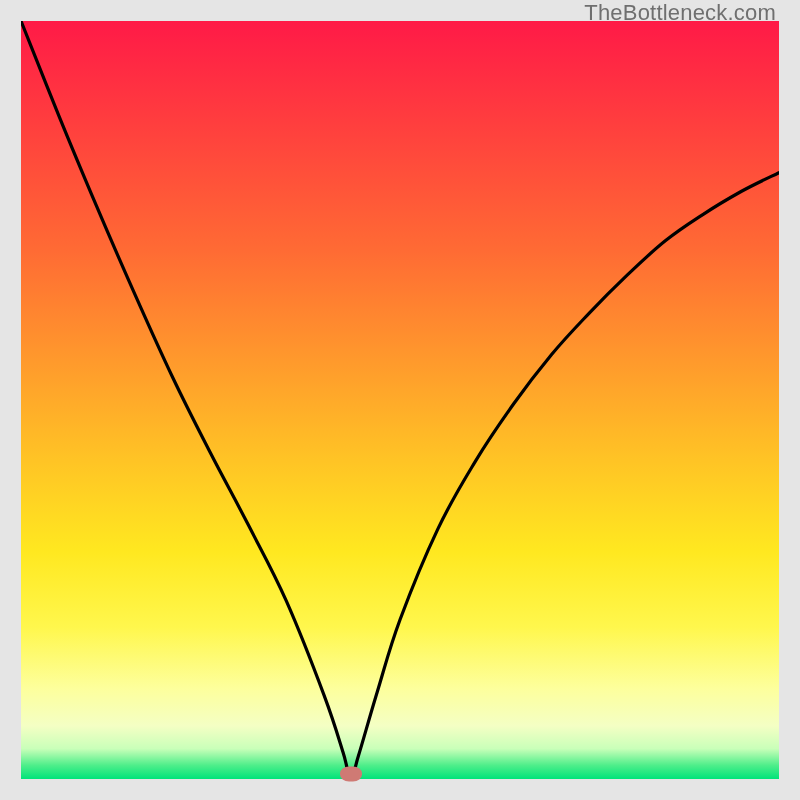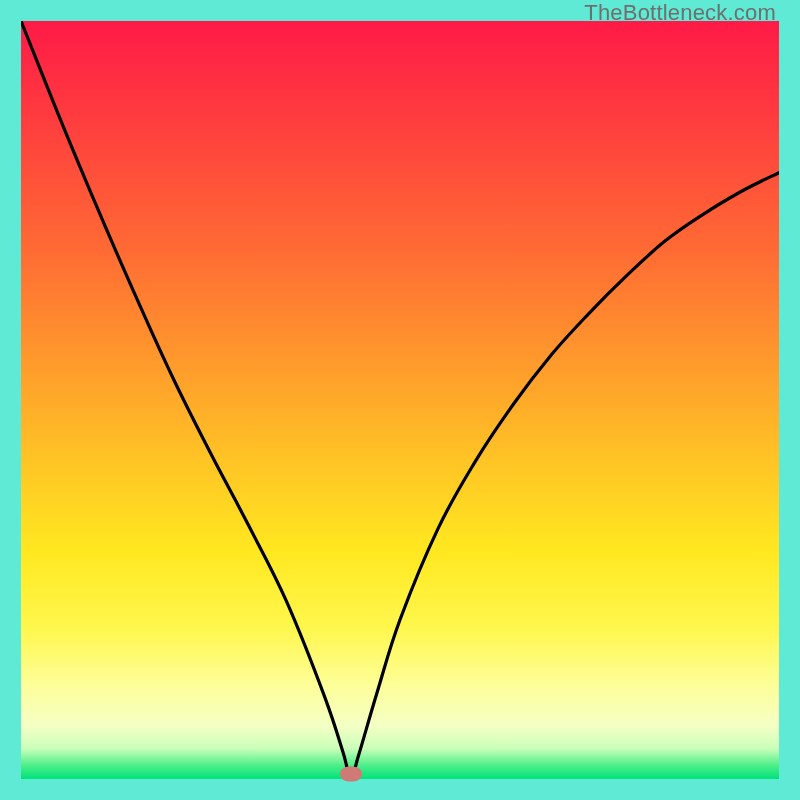--- a/index.html
+++ b/index.html
@@ -8,21 +8,21 @@
     width: 800px;
     height: 800px;
     background: #000;
     overflow: hidden;
     font-family: Arial, Helvetica, sans-serif;
   }
   .frame {
     position: relative;
     width: 800px;
     height: 800px;
-    background: #5eead4;
+    background: #e5e5e5;
   }
   .plot-area {
     position: absolute;
     left: 21px;
     top: 21px;
     width: 758px;
     height: 758px;
     
     background: linear-gradient(
       to bottom,

